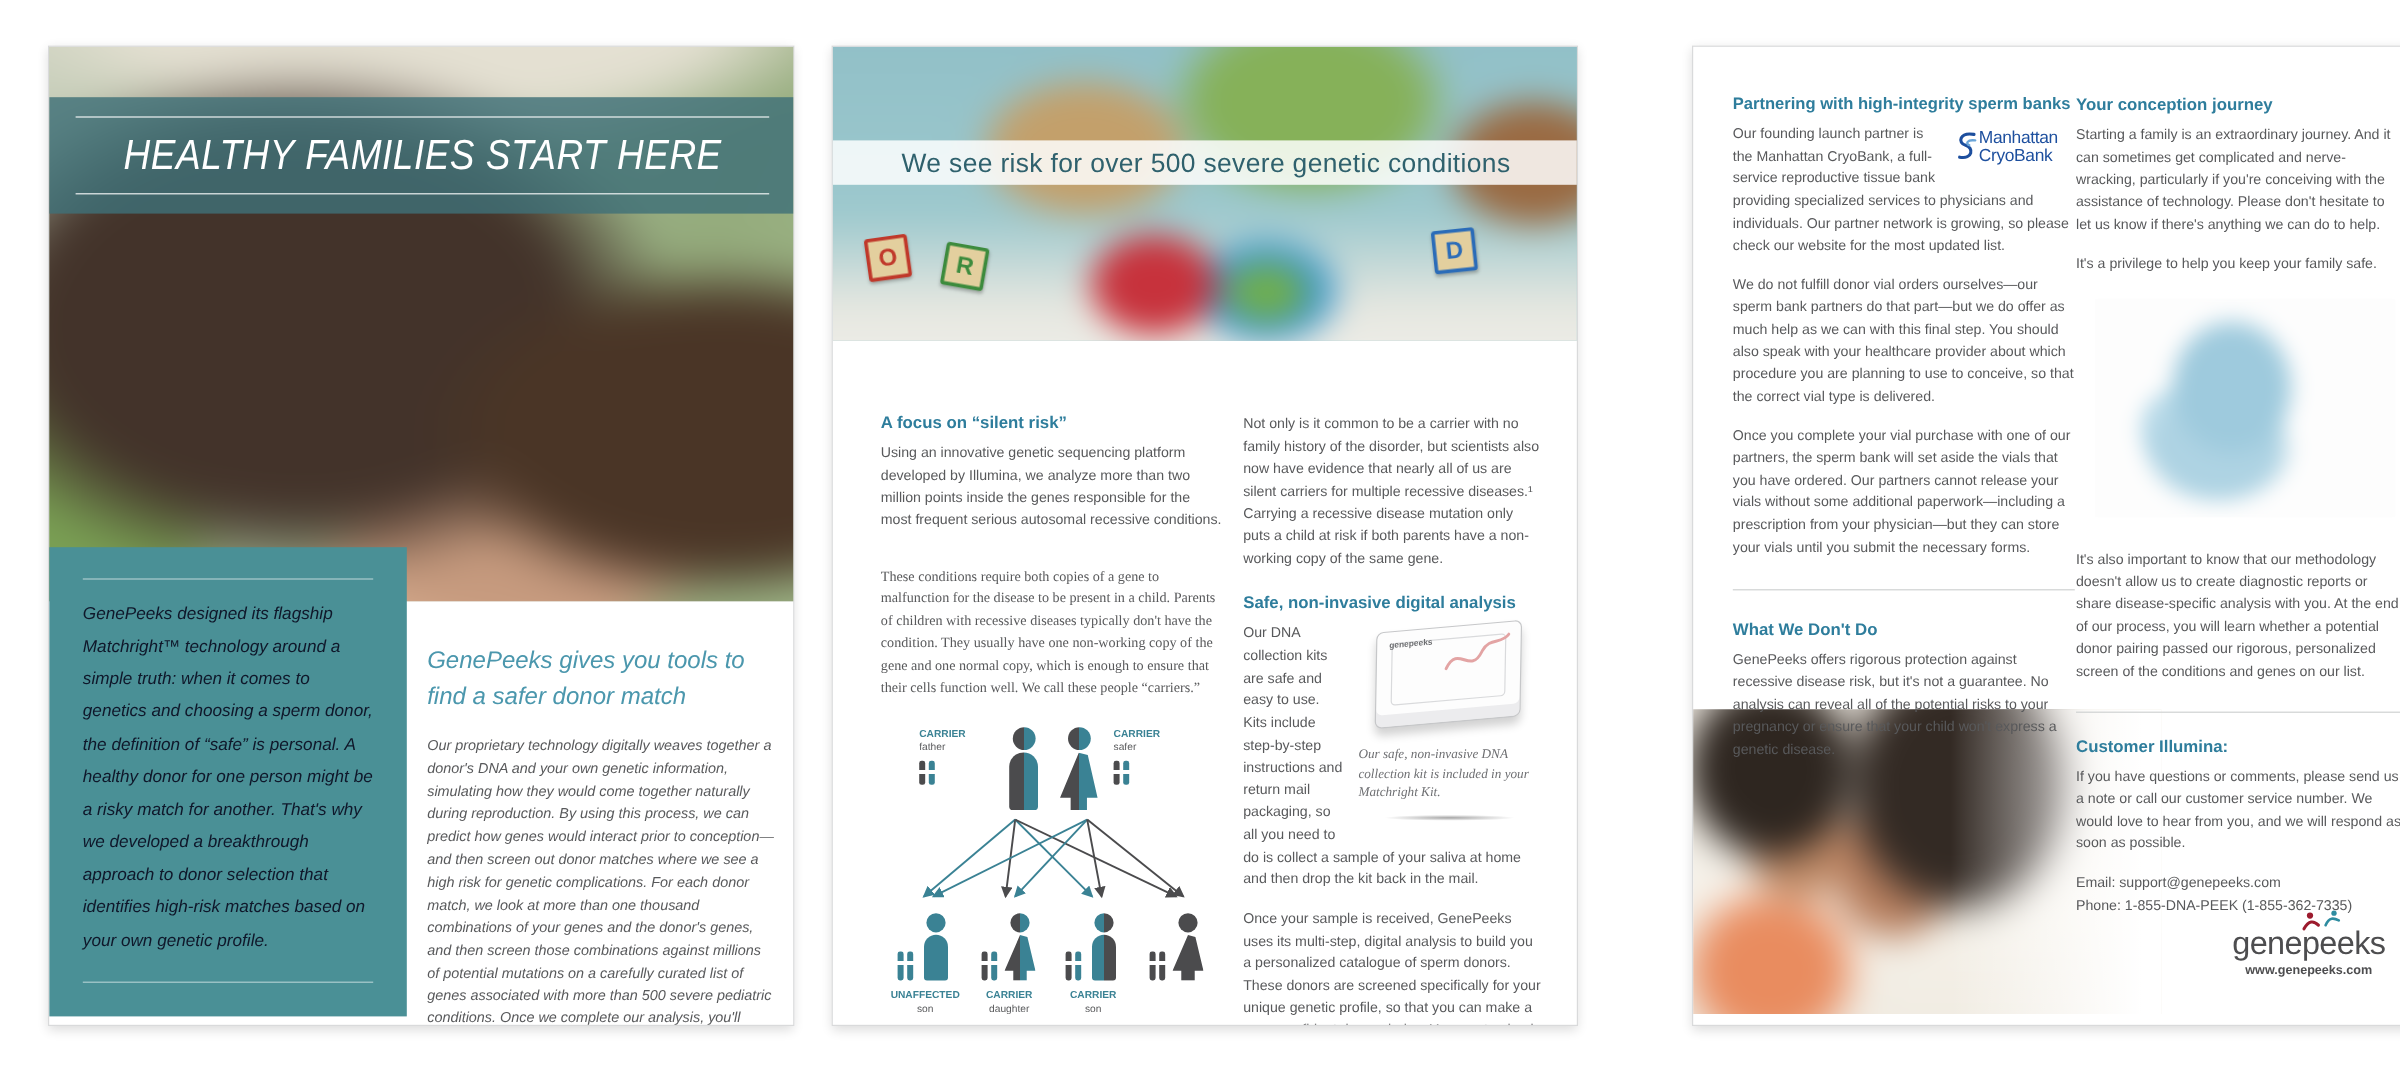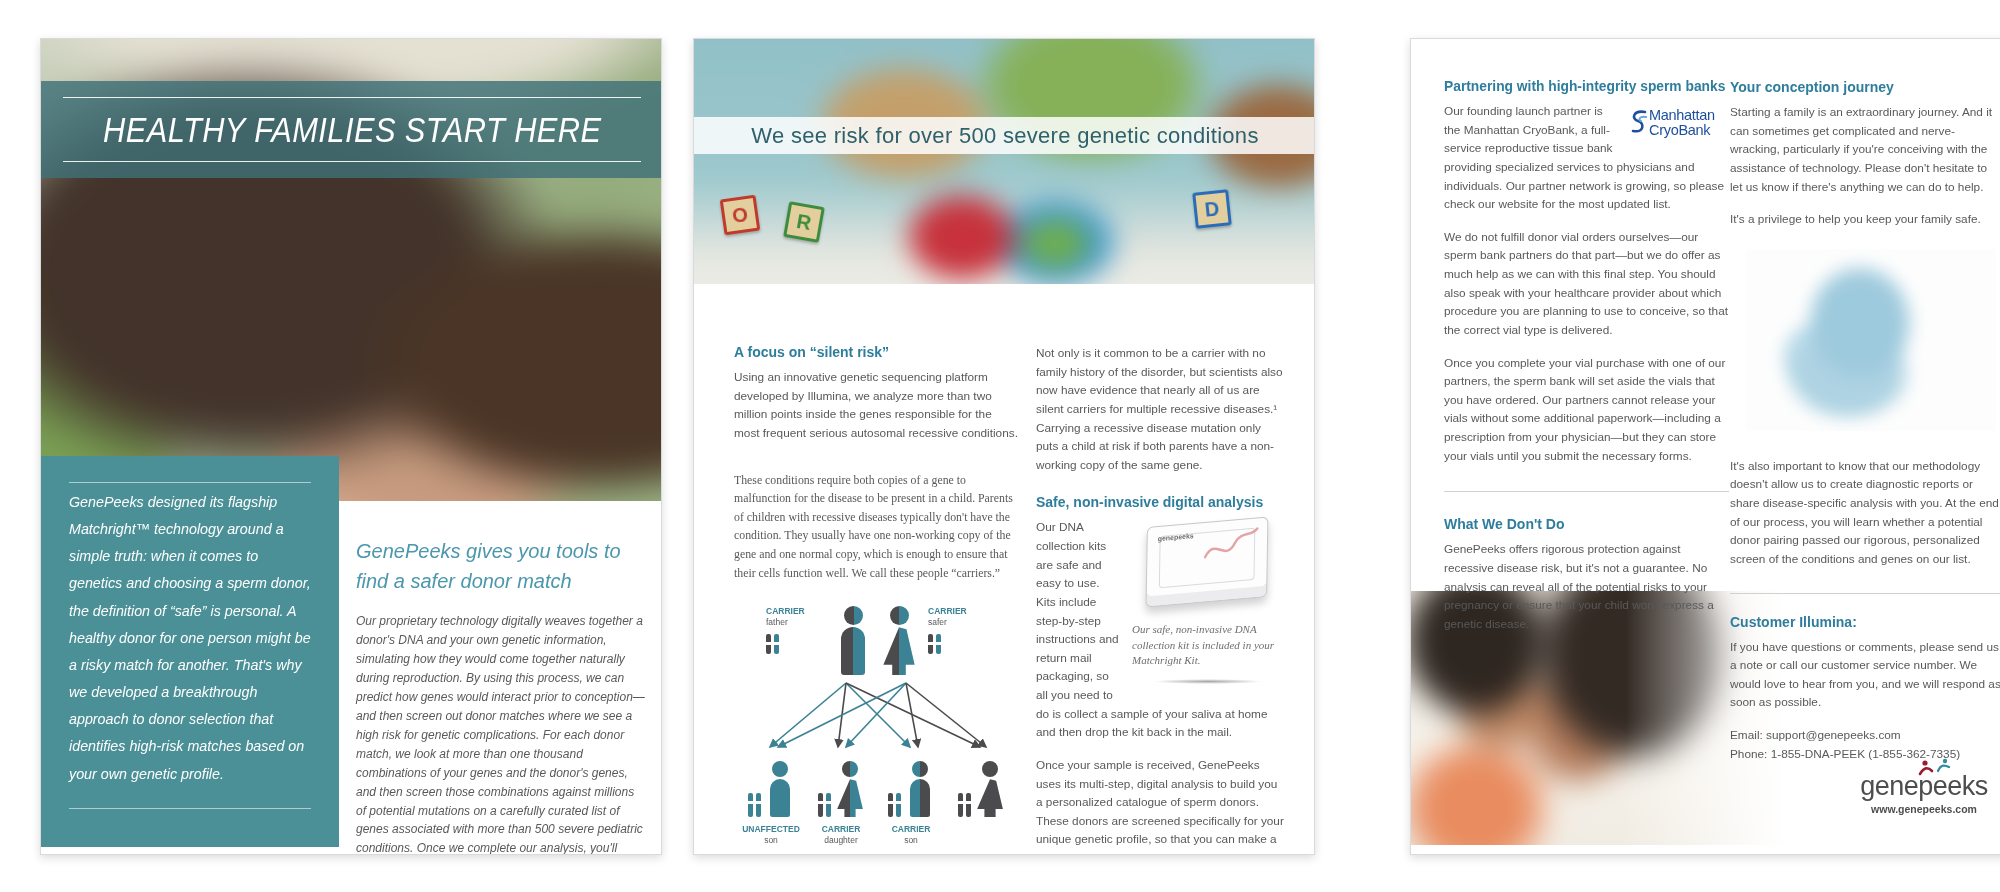--- a/index.html
+++ b/index.html
@@ -29,21 +29,21 @@
   .p1-banner { position:absolute; left:0; top:42px; width:622px; height:97px;
     background:rgba(64,112,120,.82); display:flex; align-items:center; justify-content:center; }
   .p1-banner .rule { position:absolute; left:22px; right:22px; height:1px; background:rgba(255,255,255,.9); }
   .p1-banner .rule.top { top:16px; } .p1-banner .rule.bot { bottom:16px; }
   .p1-title { color:#ffffff; font-size:35px; letter-spacing:.5px; white-space:nowrap;
     display:inline-block; transform:scaleX(.88); }
   .p1-tealbox { position:absolute; left:0; top:417px; width:298px; height:391px; background:#4a9096; z-index:2;
     padding:0 28px; }
   .tb-rule { height:1px; background:rgba(255,255,255,.55); }
   .tb-rule.top { margin-top:26px; } .tb-rule.bot { margin-top:20px; }
-  .p1-intro { margin-top:6px; color:#ffffff; font-size:14.3px; line-height:1.9; }
+  .p1-intro { margin-top:16px; color:#0f172a; font-size:14.3px; line-height:1.9; }
   .p1-right { position:absolute; left:315px; top:497px; width:289px; }
   .p1-right-h { color:#4b97ad; font-size:20px; line-height:1.5; font-weight:normal; }
   .p1-right-b { margin-top:16px; }
 
   
   .p2-photo { position:absolute; left:0; top:0; width:622px; height:245px; overflow:hidden; background:#9cc8cd; }
   .p2-photo .blobs { position:absolute; inset:-25px; filter:blur(12px); transform:scale(1.07);
     background:
       radial-gradient(ellipse 17% 26% at 36% 38%, #c3a06b 0 55%, transparent 78%),
       radial-gradient(ellipse 22% 34% at 62% 26%, #86b159 0 55%, transparent 78%),

